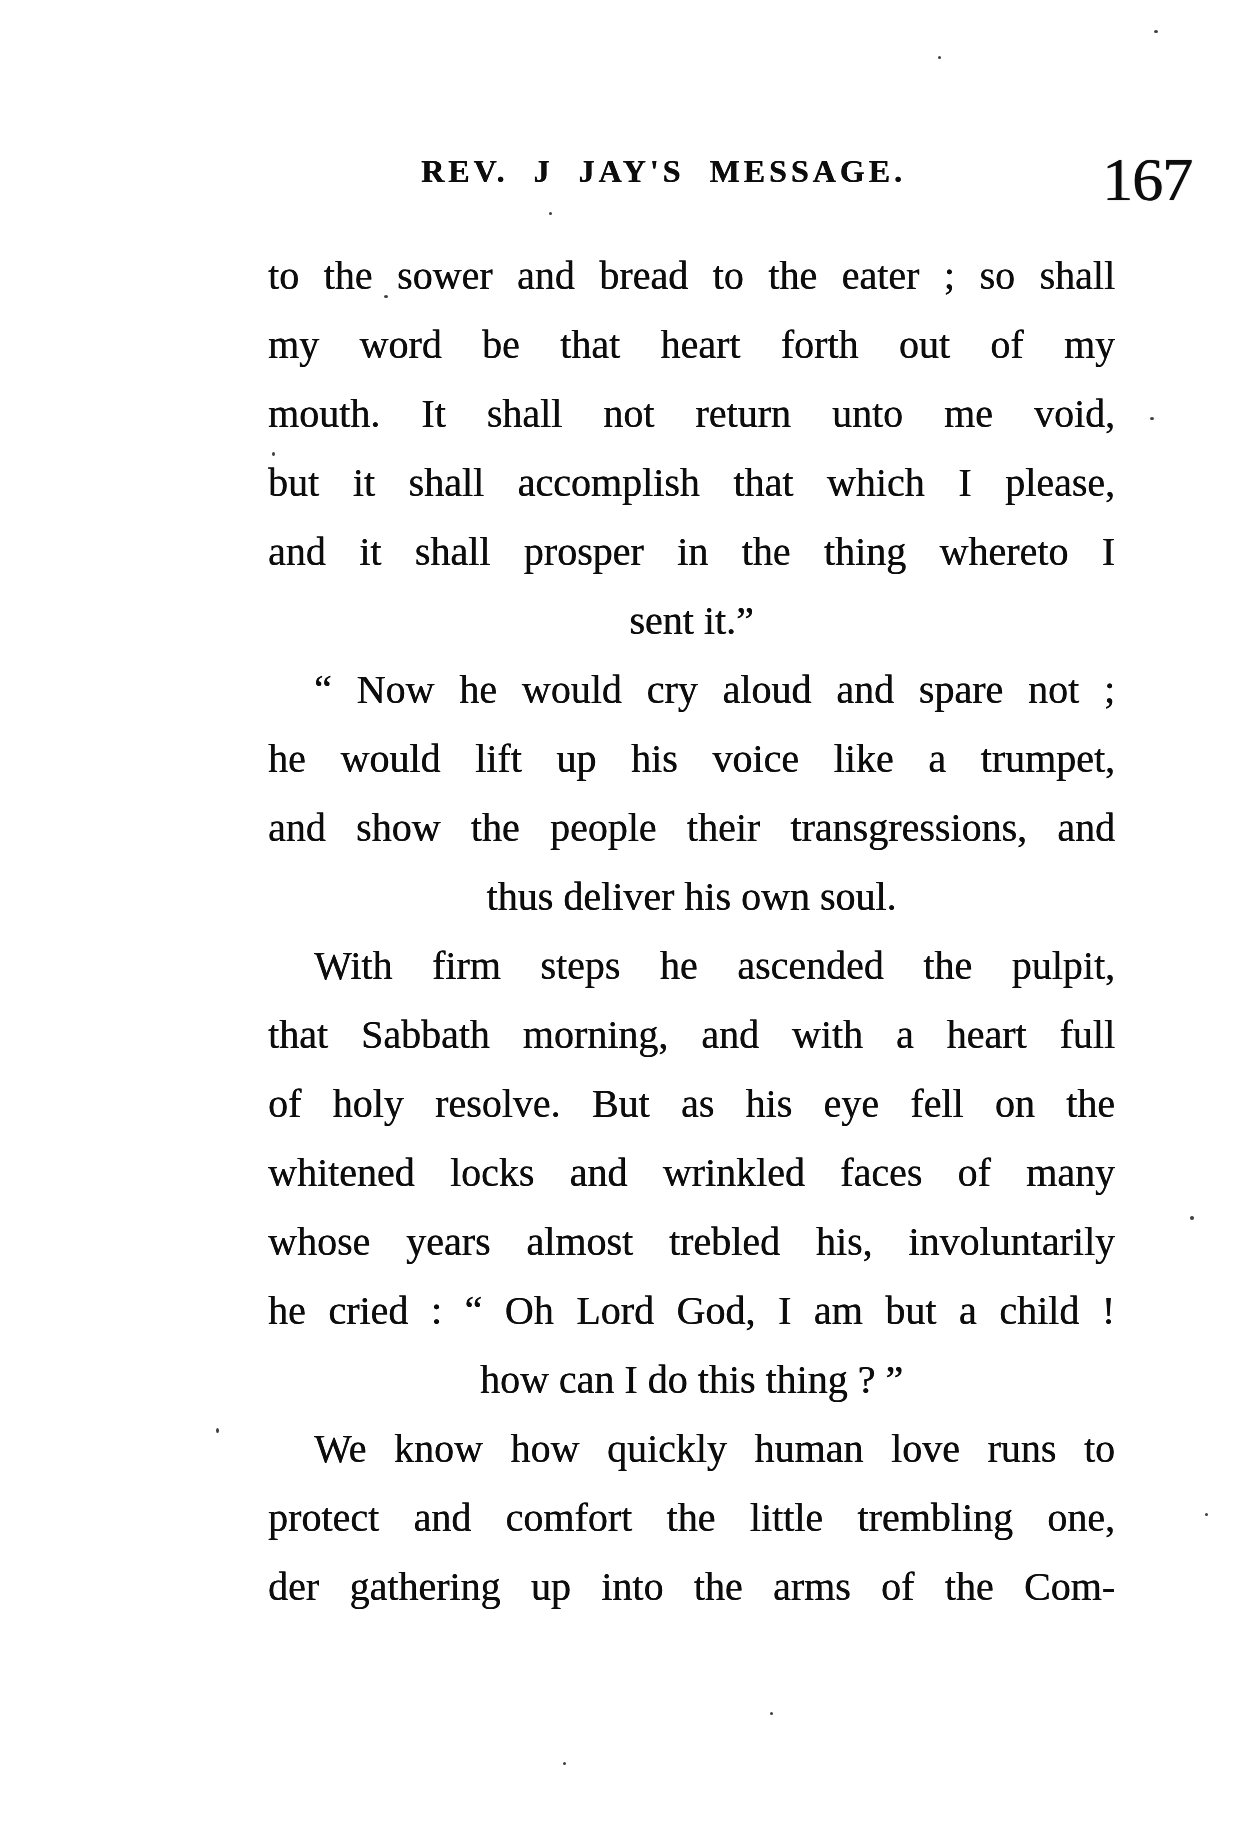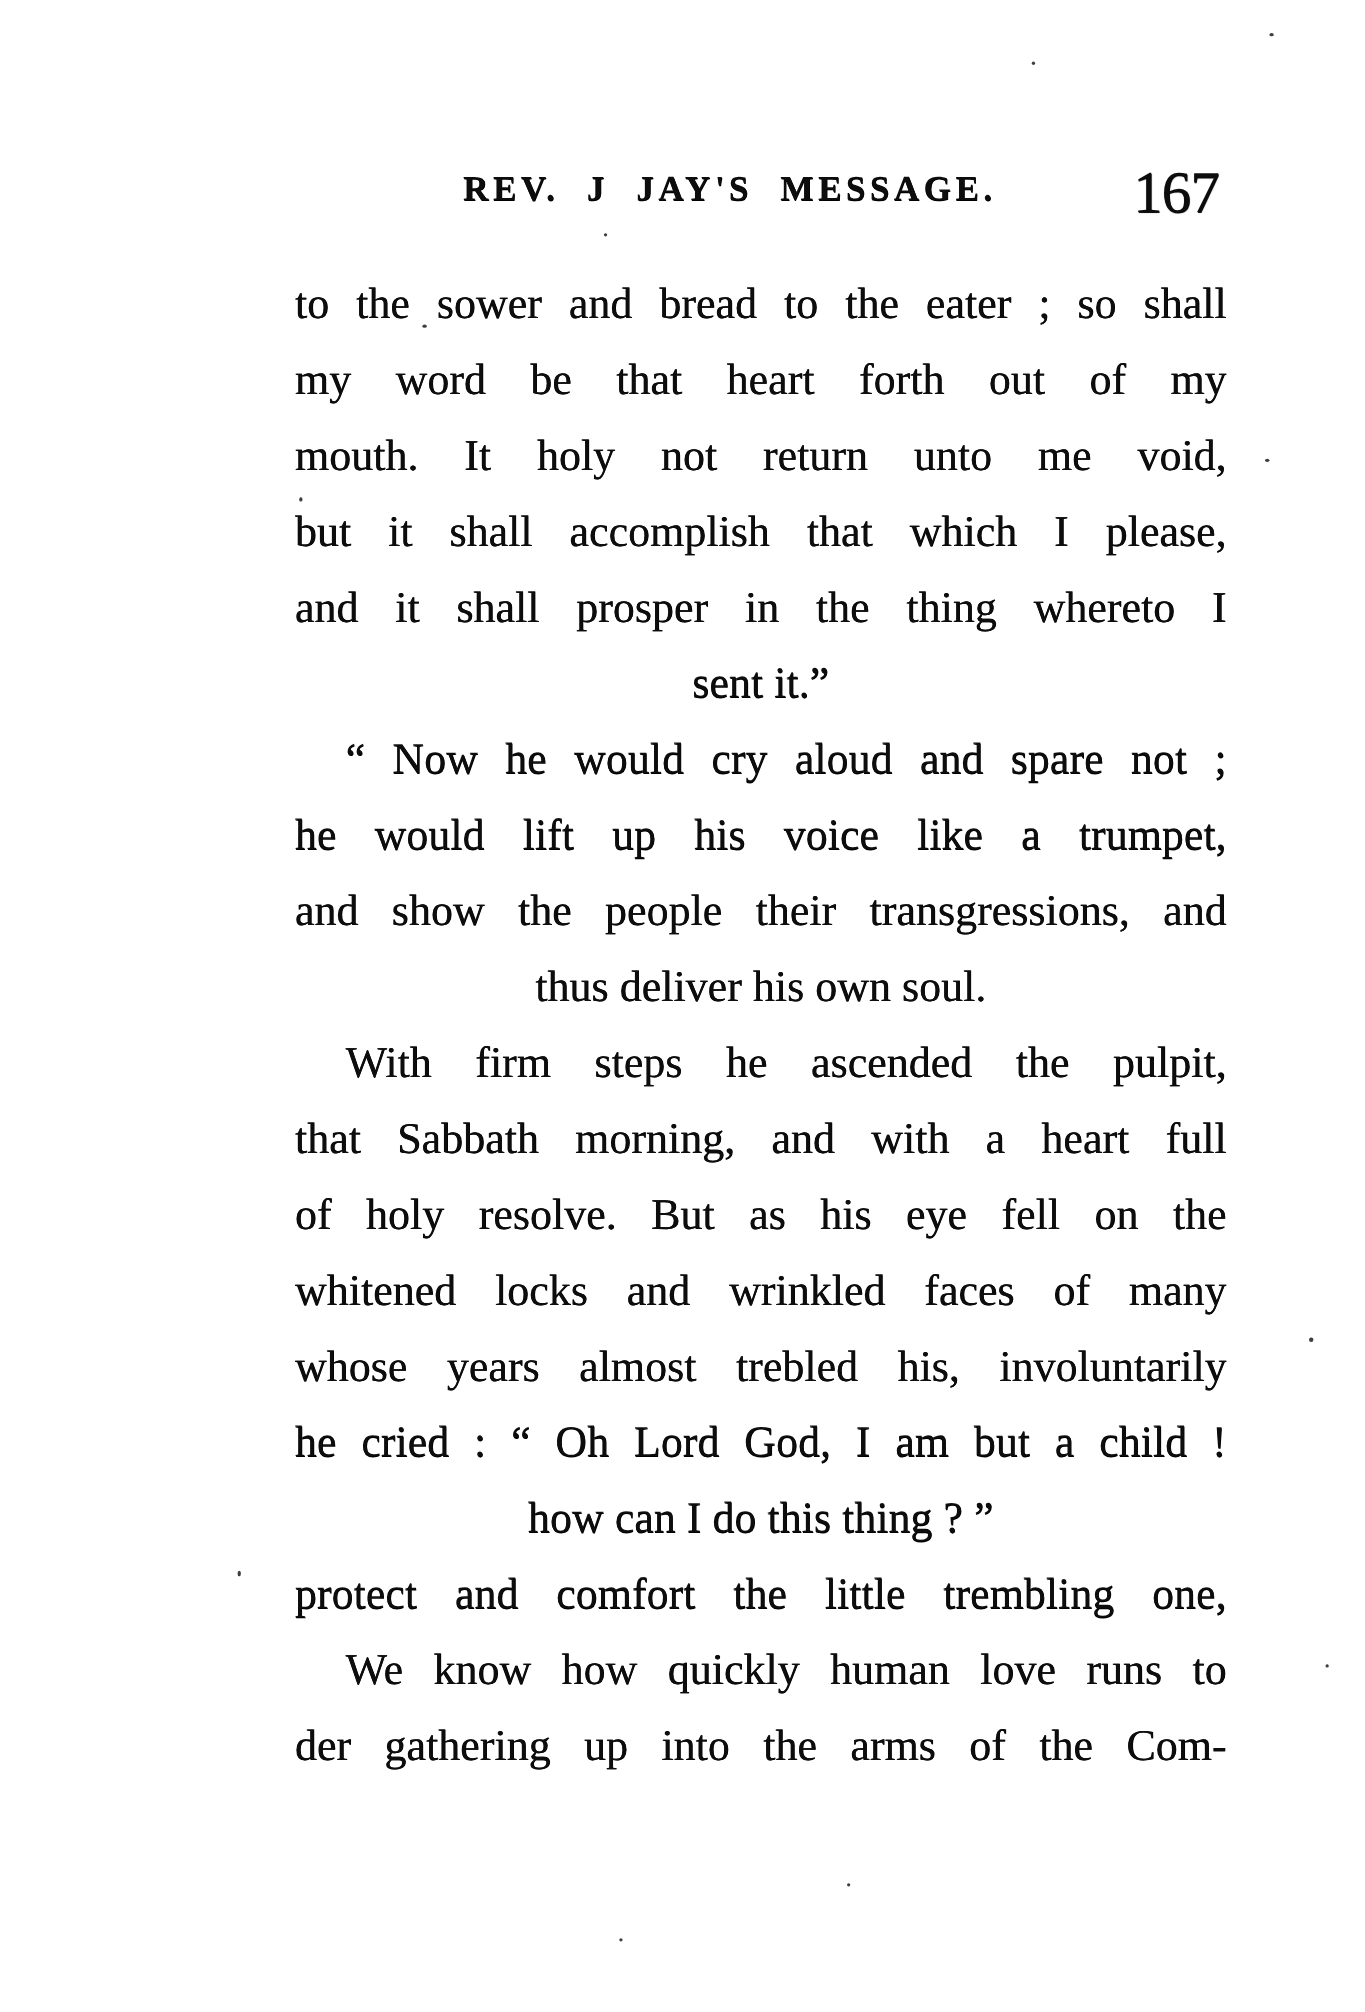--- a/index.html
+++ b/index.html
@@ -24,23 +24,23 @@
     font-size: 32px;
     line-height: 1;
     font-weight: bold;
     letter-spacing: 4px;
     word-spacing: 13px;
     white-space: nowrap;
     text-shadow: 0.4px 0.4px 0.6px #000;
   }
   #page-number {
     position: absolute;
-    left: 1030px;
+    left: 1102px;
     top: 148px;
-    font-size: 54px;
+    font-size: 62px;
     line-height: 1;
     letter-spacing: -1px;
     font-weight: normal;
     text-shadow: 0.4px 0.4px 0.7px #000;
   }
   
   #body-text {
     position: absolute;
     left: 268px;
     top: 241px;
@@ -81,37 +81,37 @@
 
 <div id="page">
 
   <div id="running-title">REV. J JAY'S MESSAGE.</div>
 
   <div id="page-number">167</div>
 
   <div id="body-text">
       <div class="line just">to the sower and bread to the eater ; so shall</div>
       <div class="line just">my word be that heart forth out of my</div>
-      <div class="line just">mouth. It holy not return unto me void,</div>
+      <div class="line just">mouth. It shall not return unto me void,</div>
       <div class="line just">but it shall accomplish that which I please,</div>
       <div class="line just">and it shall prosper in the thing whereto I</div>
       <div class="line">sent it.”</div>
       <div class="line just indent">“ Now he would cry aloud and spare not ;</div>
       <div class="line just">he would lift up his voice like a trumpet,</div>
       <div class="line just">and show the people their transgressions, and</div>
       <div class="line">thus deliver his own soul.</div>
       <div class="line just indent">With firm steps he ascended the pulpit,</div>
       <div class="line just">that Sabbath morning, and with a heart full</div>
       <div class="line just">of holy resolve. But as his eye fell on the</div>
       <div class="line just">whitened locks and wrinkled faces of many</div>
       <div class="line just">whose years almost trebled his, involuntarily</div>
       <div class="line just">he cried : “ Oh Lord God, I am but a child !</div>
       <div class="line">how can I do this thing ? ”</div>
+      <div class="line just indent">We know how quickly human love runs to</div>
       <div class="line just">protect and comfort the little trembling one,</div>
-      <div class="line just indent">We know how quickly human love runs to</div>
       <div class="line just">der gathering up into the arms of the Com-</div>
     </div>
 
   <div class="speck" style="left:1154px; top:30px;  width:4px; height:3px;"></div>
   <div class="speck" style="left:938px;  top:56px;  width:3px; height:3px;"></div>
   <div class="speck" style="left:549px;  top:212px; width:3px; height:3px;"></div>
   <div class="speck" style="left:384px;  top:295px; width:4px; height:3px;"></div>
   <div class="speck" style="left:1150px; top:417px; width:4px; height:3px;"></div>
   <div class="speck" style="left:272px;  top:452px; width:3px; height:4px;"></div>
   <div class="speck" style="left:271px;  top:470px; width:3px; height:3px;"></div>

